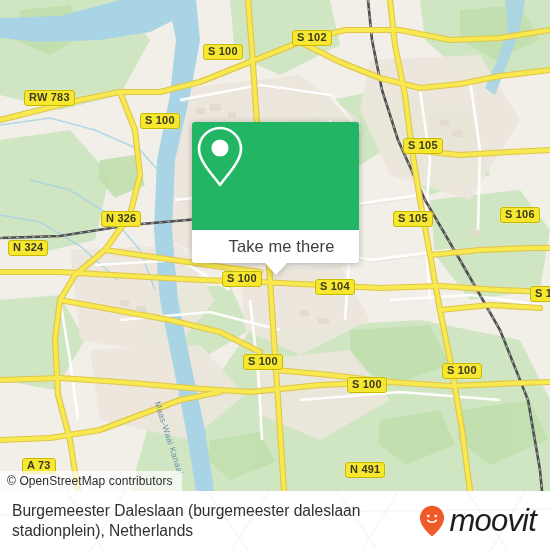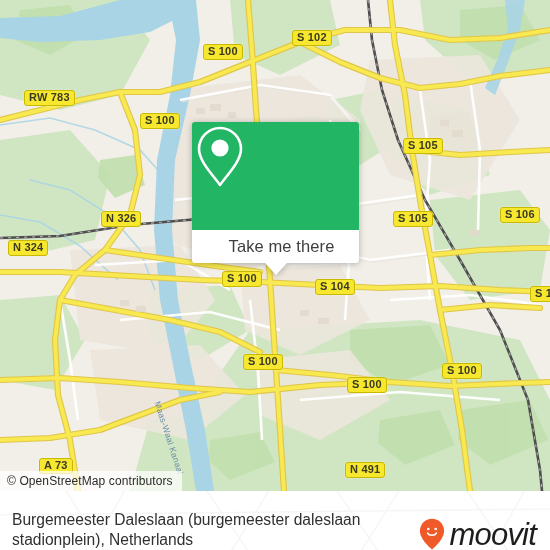--- a/index.html
+++ b/index.html
@@ -98,21 +98,21 @@
     border-left:11px solid transparent;
     border-right:11px solid transparent;
     border-top:12px solid #ffffff;
   }
 
   
   .footer {
     position:absolute; left:0; top:491px;
     width:550px; height:59px;
     background:#ffffff;
-    display:flex; align-items:flex-end;
+    display:flex; align-items:center;
     overflow:hidden;
     gap:28px;
   }
   .footer-watermark {
     position:absolute; left:0; top:0; width:550px; height:59px;
     opacity:.5;
   }
   .footer-title {
     position:relative;
     margin-left:12px;
@@ -288,21 +288,21 @@
     <div class="shield" style="left:500px; top:207px;">S 106</div>
     <div class="shield" style="left:393px; top:211px;">S 105</div>
     <div class="shield" style="left:101px; top:211px;">N 326</div>
     <div class="shield" style="left:8px;   top:240px;">N 324</div>
     <div class="shield" style="left:222px; top:271px;">S 100</div>
     <div class="shield" style="left:315px; top:279px;">S 104</div>
     <div class="shield" style="left:530px; top:286px;">S 10</div>
     <div class="shield" style="left:243px; top:354px;">S 100</div>
     <div class="shield" style="left:347px; top:377px;">S 100</div>
     <div class="shield" style="left:442px; top:363px;">S 100</div>
-    <div class="shield" style="left:22px;  top:458px;margin-left:17px;">A 73</div>
+    <div class="shield" style="left:22px;  top:458px;">A 73</div>
     <div class="shield" style="left:345px; top:462px;">N 491</div>
 
     <div class="popup">
       <div class="popup-green">
         <svg width="56" height="70" viewBox="0 0 56 70">
           <path d="M28 6 C16.4 6 7 15.4 7 27 C7 39 20 52 28 63 C36 52 49 39 49 27 C49 15.4 39.6 6 28 6 Z" fill="none" stroke="#ffffff" stroke-width="2.6" stroke-linejoin="round"></path>
           <circle cx="28" cy="26" r="8.6" fill="#ffffff"></circle>
         </svg>
       </div>
       <div class="popup-white">

